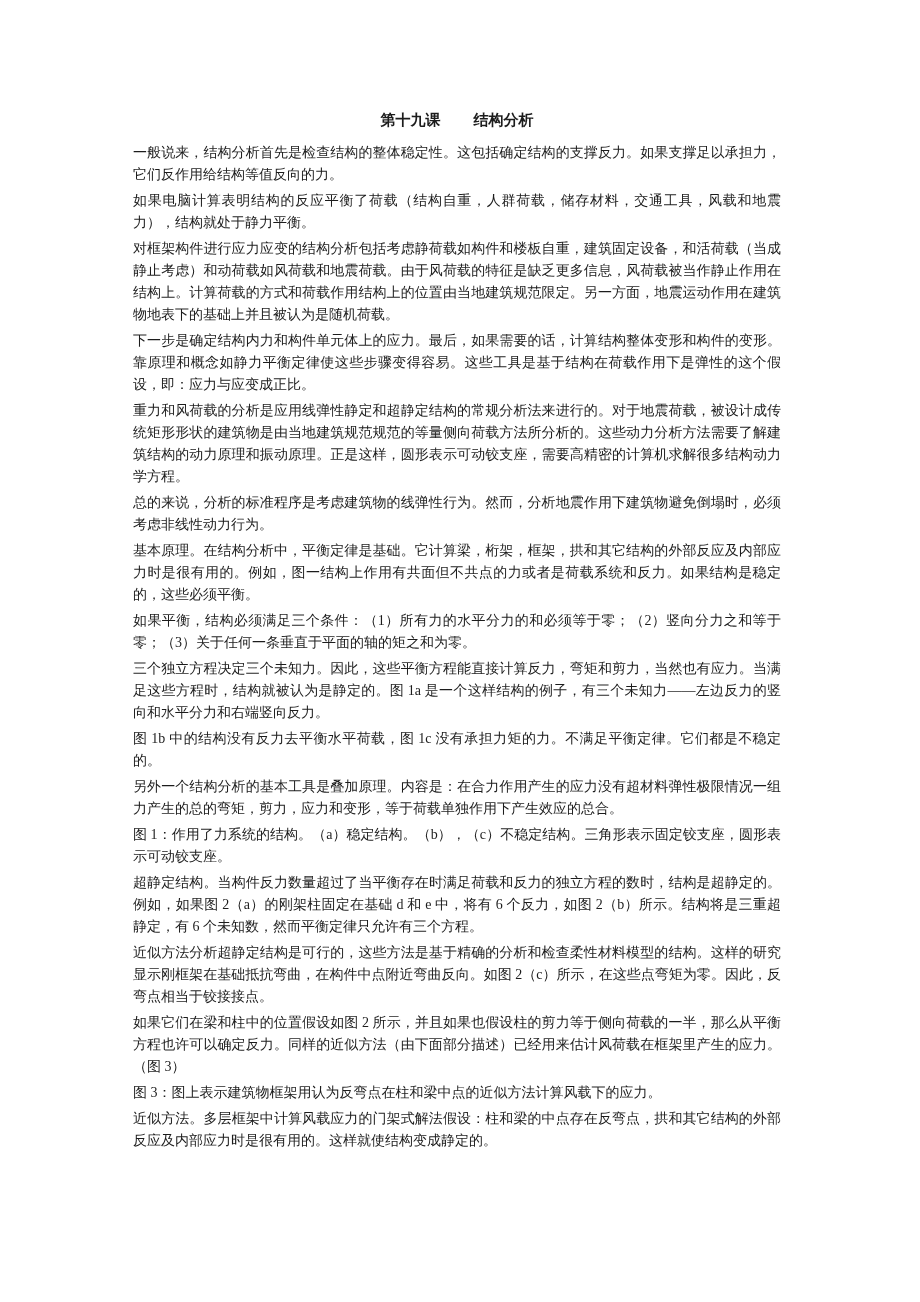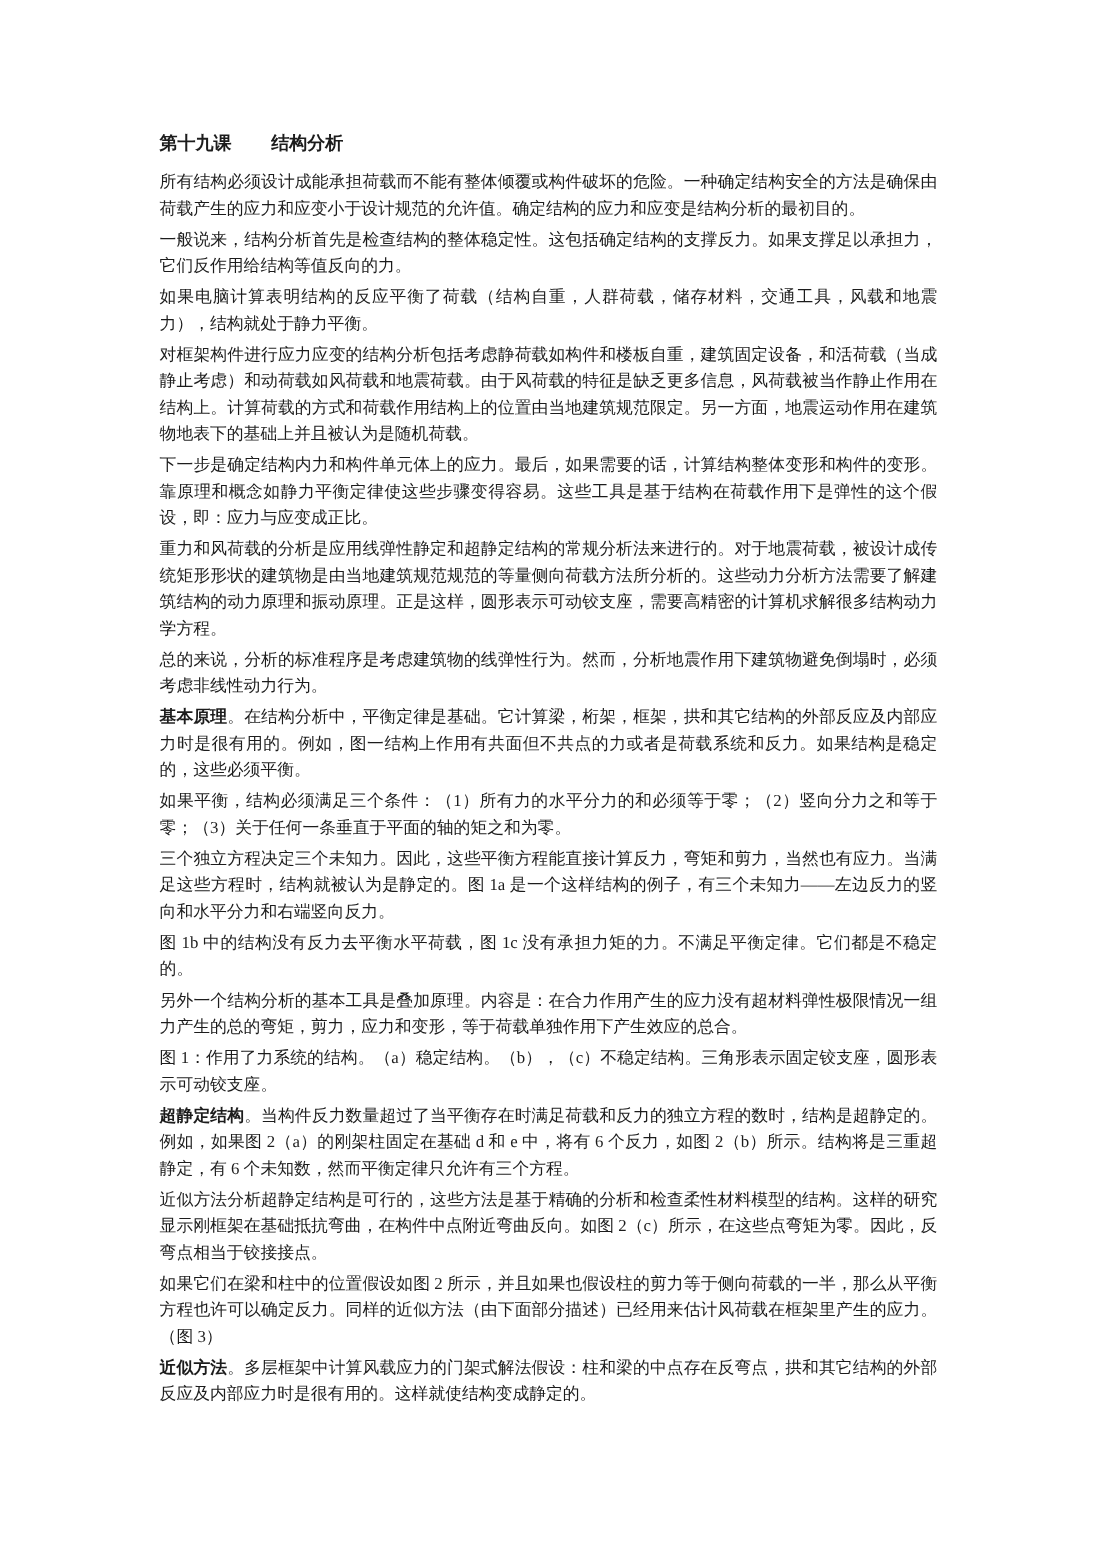--- a/index.html
+++ b/index.html
@@ -15,62 +15,63 @@
     color: var(--text-color, #1c1c1c);
   }
   .page {
     box-sizing: border-box;
     width: 920px;
     height: 1302px;
     padding: 112px 139px 0 133px;
     background: var(--page-bg, #ffffff);
   }
   .doc-title {
+    text-align: center;
     font-weight: bold;
     font-size: 15px;
     line-height: 17px;
     margin: 0 0 13px 0;
     white-space: nowrap;
   }
   .doc-title .subject {
     display: inline-block;
     margin-left: 33px;
   }
   .body-text p {
     margin: 0 0 4px 0;
     font-size: 14px;
     line-height: 22px;
     text-align: justify;
     text-justify: inter-ideograph;
   }
   .body-text p strong {
-    font-weight: bold;
+    font-weight: normal;
     margin-top: 24px;
   }
 </style>
 </head>
 <body>
 
 <div class="page">
 
   <h1 class="doc-title"><span class="course">第十九课</span><span class="subject">结构分析</span></h1>
 
   <div class="body-text">
-    <p><span>所有结构必须设计成能承担荷载而不能有整体倾覆或构件破坏的危险。一种确定结构安全的方法是确保由荷载产生的应力和应变小于设计规范的允许值。确定结构的应力和应变是结构分析的最初目的。</span></p>
     <p><span>一般说来，结构分析首先是检查结构的整体稳定性。这包括确定结构的支撑反力。如果支撑足以承担力，它们反作用给结构等值反向的力。</span></p>
     <p><span>如果电脑计算表明结构的反应平衡了荷载（结构自重，人群荷载，储存材料，交通工具，风载和地震力），结构就处于静力平衡。</span></p>
     <p><span>对框架构件进行应力应变的结构分析包括考虑静荷载如构件和楼板自重，建筑固定设备，和活荷载（当成静止考虑）和动荷载如风荷载和地震荷载。由于风荷载的特征是缺乏更多信息，风荷载被当作静止作用在结构上。计算荷载的方式和荷载作用结构上的位置由当地建筑规范限定。另一方面，地震运动作用在建筑物地表下的基础上并且被认为是随机荷载。</span></p>
     <p><span>下一步是确定结构内力和构件单元体上的应力。最后，如果需要的话，计算结构整体变形和构件的变形。靠原理和概念如静力平衡定律使这些步骤变得容易。这些工具是基于结构在荷载作用下是弹性的这个假设，即：应力与应变成正比。</span></p>
     <p><span>重力和风荷载的分析是应用线弹性静定和超静定结构的常规分析法来进行的。对于地震荷载，被设计成传统矩形形状的建筑物是由当地建筑规范规范的等量侧向荷载方法所分析的。这些动力分析方法需要了解建筑结构的动力原理和振动原理。正是这样，圆形表示可动铰支座，需要高精密的计算机求解很多结构动力学方程。</span></p>
     <p><span>总的来说，分析的标准程序是考虑建筑物的线弹性行为。然而，分析地震作用下建筑物避免倒塌时，必须考虑非线性动力行为。</span></p>
     <p><strong>基本原理</strong><span>。在结构分析中，平衡定律是基础。它计算梁，桁架，框架，拱和其它结构的外部反应及内部应力时是很有用的。例如，图一结构上作用有共面但不共点的力或者是荷载系统和反力。如果结构是稳定的，这些必须平衡。</span></p>
     <p><span>如果平衡，结构必须满足三个条件：（1）所有力的水平分力的和必须等于零；（2）竖向分力之和等于零；（3）关于任何一条垂直于平面的轴的矩之和为零。</span></p>
     <p><span>三个独立方程决定三个未知力。因此，这些平衡方程能直接计算反力，弯矩和剪力，当然也有应力。当满足这些方程时，结构就被认为是静定的。图 1a 是一个这样结构的例子，有三个未知力——左边反力的竖向和水平分力和右端竖向反力。</span></p>
     <p><span>图 1b 中的结构没有反力去平衡水平荷载，图 1c 没有承担力矩的力。不满足平衡定律。它们都是不稳定的。</span></p>
     <p><span>另外一个结构分析的基本工具是叠加原理。内容是：在合力作用产生的应力没有超材料弹性极限情况一组力产生的总的弯矩，剪力，应力和变形，等于荷载单独作用下产生效应的总合。</span></p>
     <p><span>图 1：作用了力系统的结构。（a）稳定结构。（b），（c）不稳定结构。三角形表示固定铰支座，圆形表示可动铰支座。</span></p>
     <p><strong>超静定结构</strong><span>。当构件反力数量超过了当平衡存在时满足荷载和反力的独立方程的数时，结构是超静定的。例如，如果图 2（a）的刚架柱固定在基础 d 和 e 中，将有 6 个反力，如图 2（b）所示。结构将是三重超静定，有 6 个未知数，然而平衡定律只允许有三个方程。</span></p>
     <p><span>近似方法分析超静定结构是可行的，这些方法是基于精确的分析和检查柔性材料模型的结构。这样的研究显示刚框架在基础抵抗弯曲，在构件中点附近弯曲反向。如图 2（c）所示，在这些点弯矩为零。因此，反弯点相当于铰接接点。</span></p>
     <p><span>如果它们在梁和柱中的位置假设如图 2 所示，并且如果也假设柱的剪力等于侧向荷载的一半，那么从平衡方程也许可以确定反力。同样的近似方法（由下面部分描述）已经用来估计风荷载在框架里产生的应力。（图 3）</span></p>
+    <p><span>图 3：图上表示建筑物框架用认为反弯点在柱和梁中点的近似方法计算风载下的应力。</span></p>
     <p><strong>近似方法</strong><span>。多层框架中计算风载应力的门架式解法假设：柱和梁的中点存在反弯点，拱和其它结构的外部反应及内部应力时是很有用的。这样就使结构变成静定的。</span></p>
   </div>
 
 </div>
 
 </body></html>

